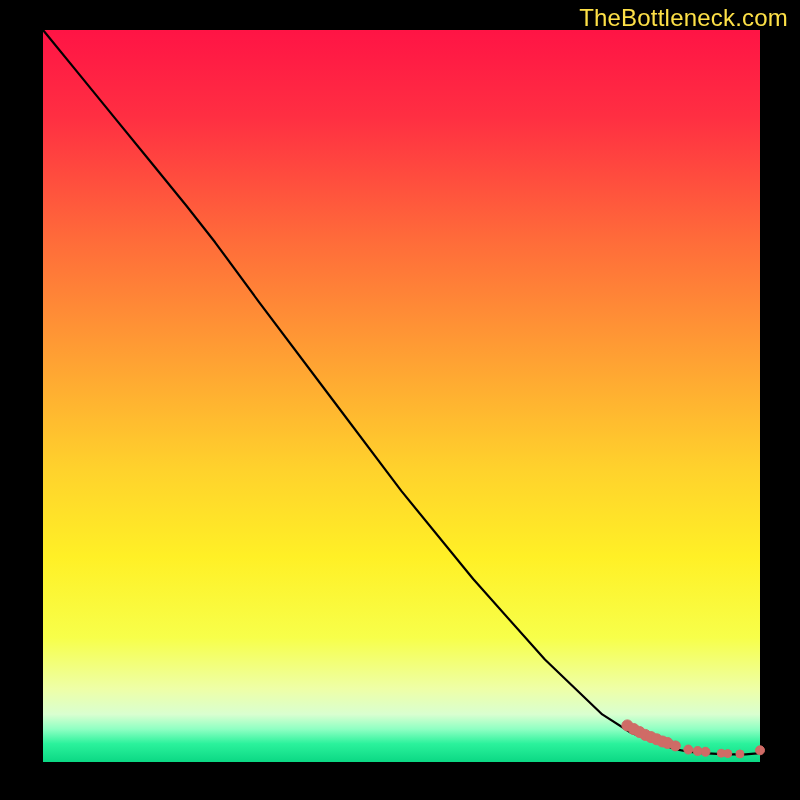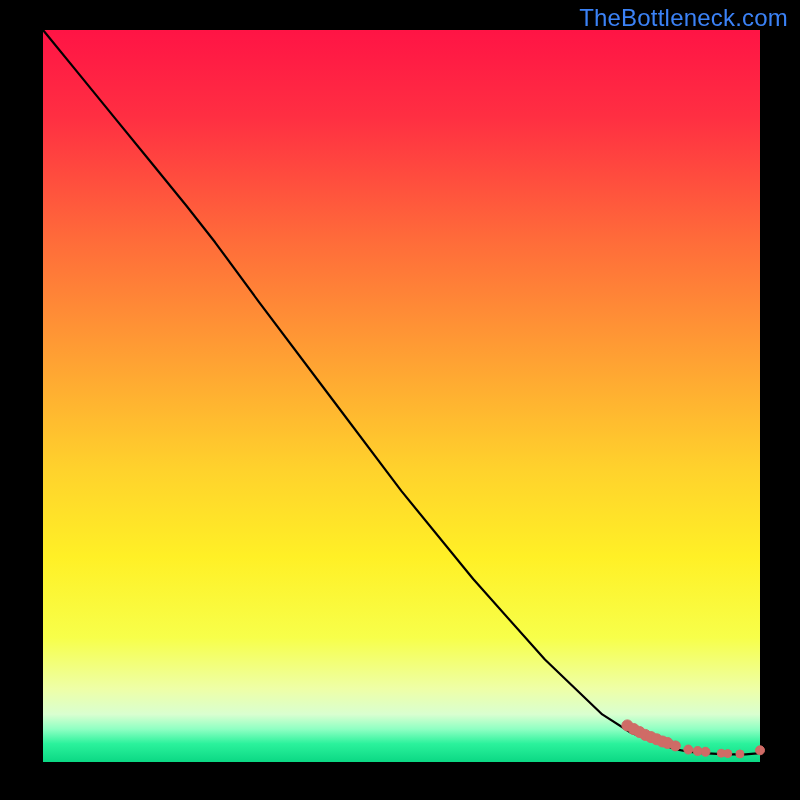--- a/index.html
+++ b/index.html
@@ -14,21 +14,21 @@
   .frame {
     position: relative;
     width: 800px;
     height: 800px;
     background: #000000;
   }
   .watermark {
     position: absolute;
     top: 4px;
     right: 12px;
-    color: #3b82f6;
+    color: #fde047;
     font-size: 24px;
     font-weight: 500;
     letter-spacing: 0.2px;
     z-index: 5;
   }
   svg.plot {
     position: absolute;
     left: 0;
     top: 0;
     width: 800px;

